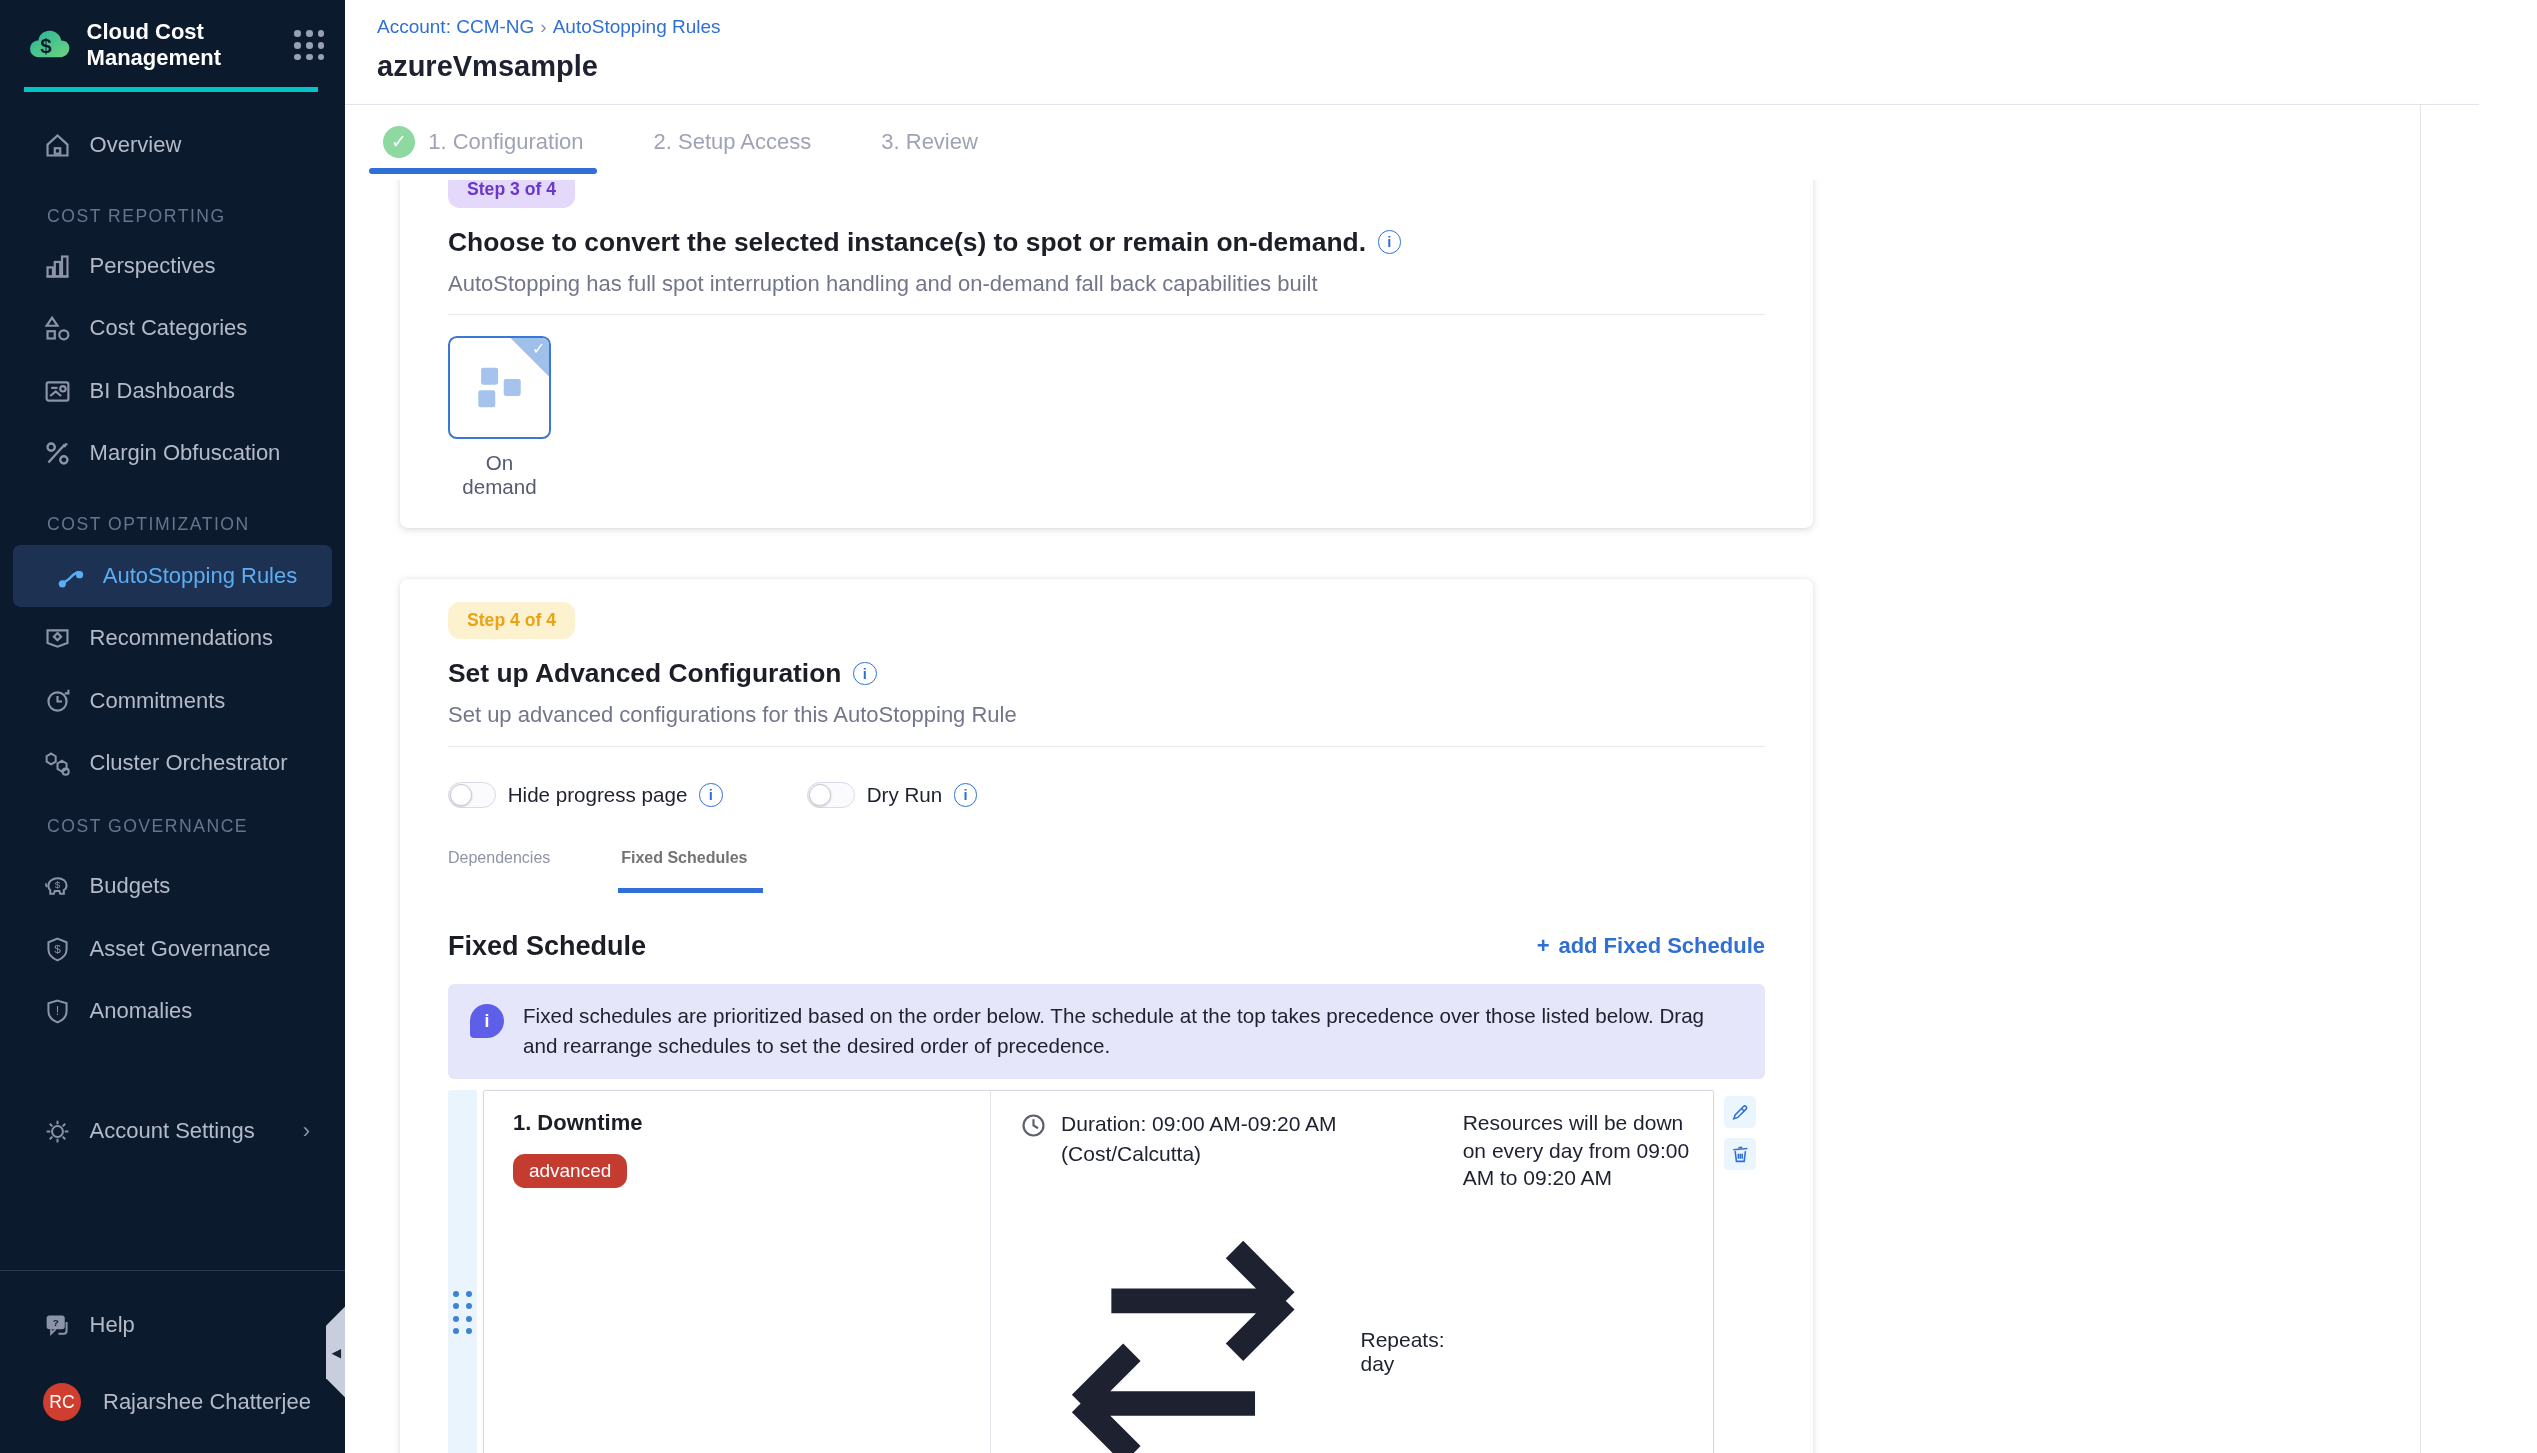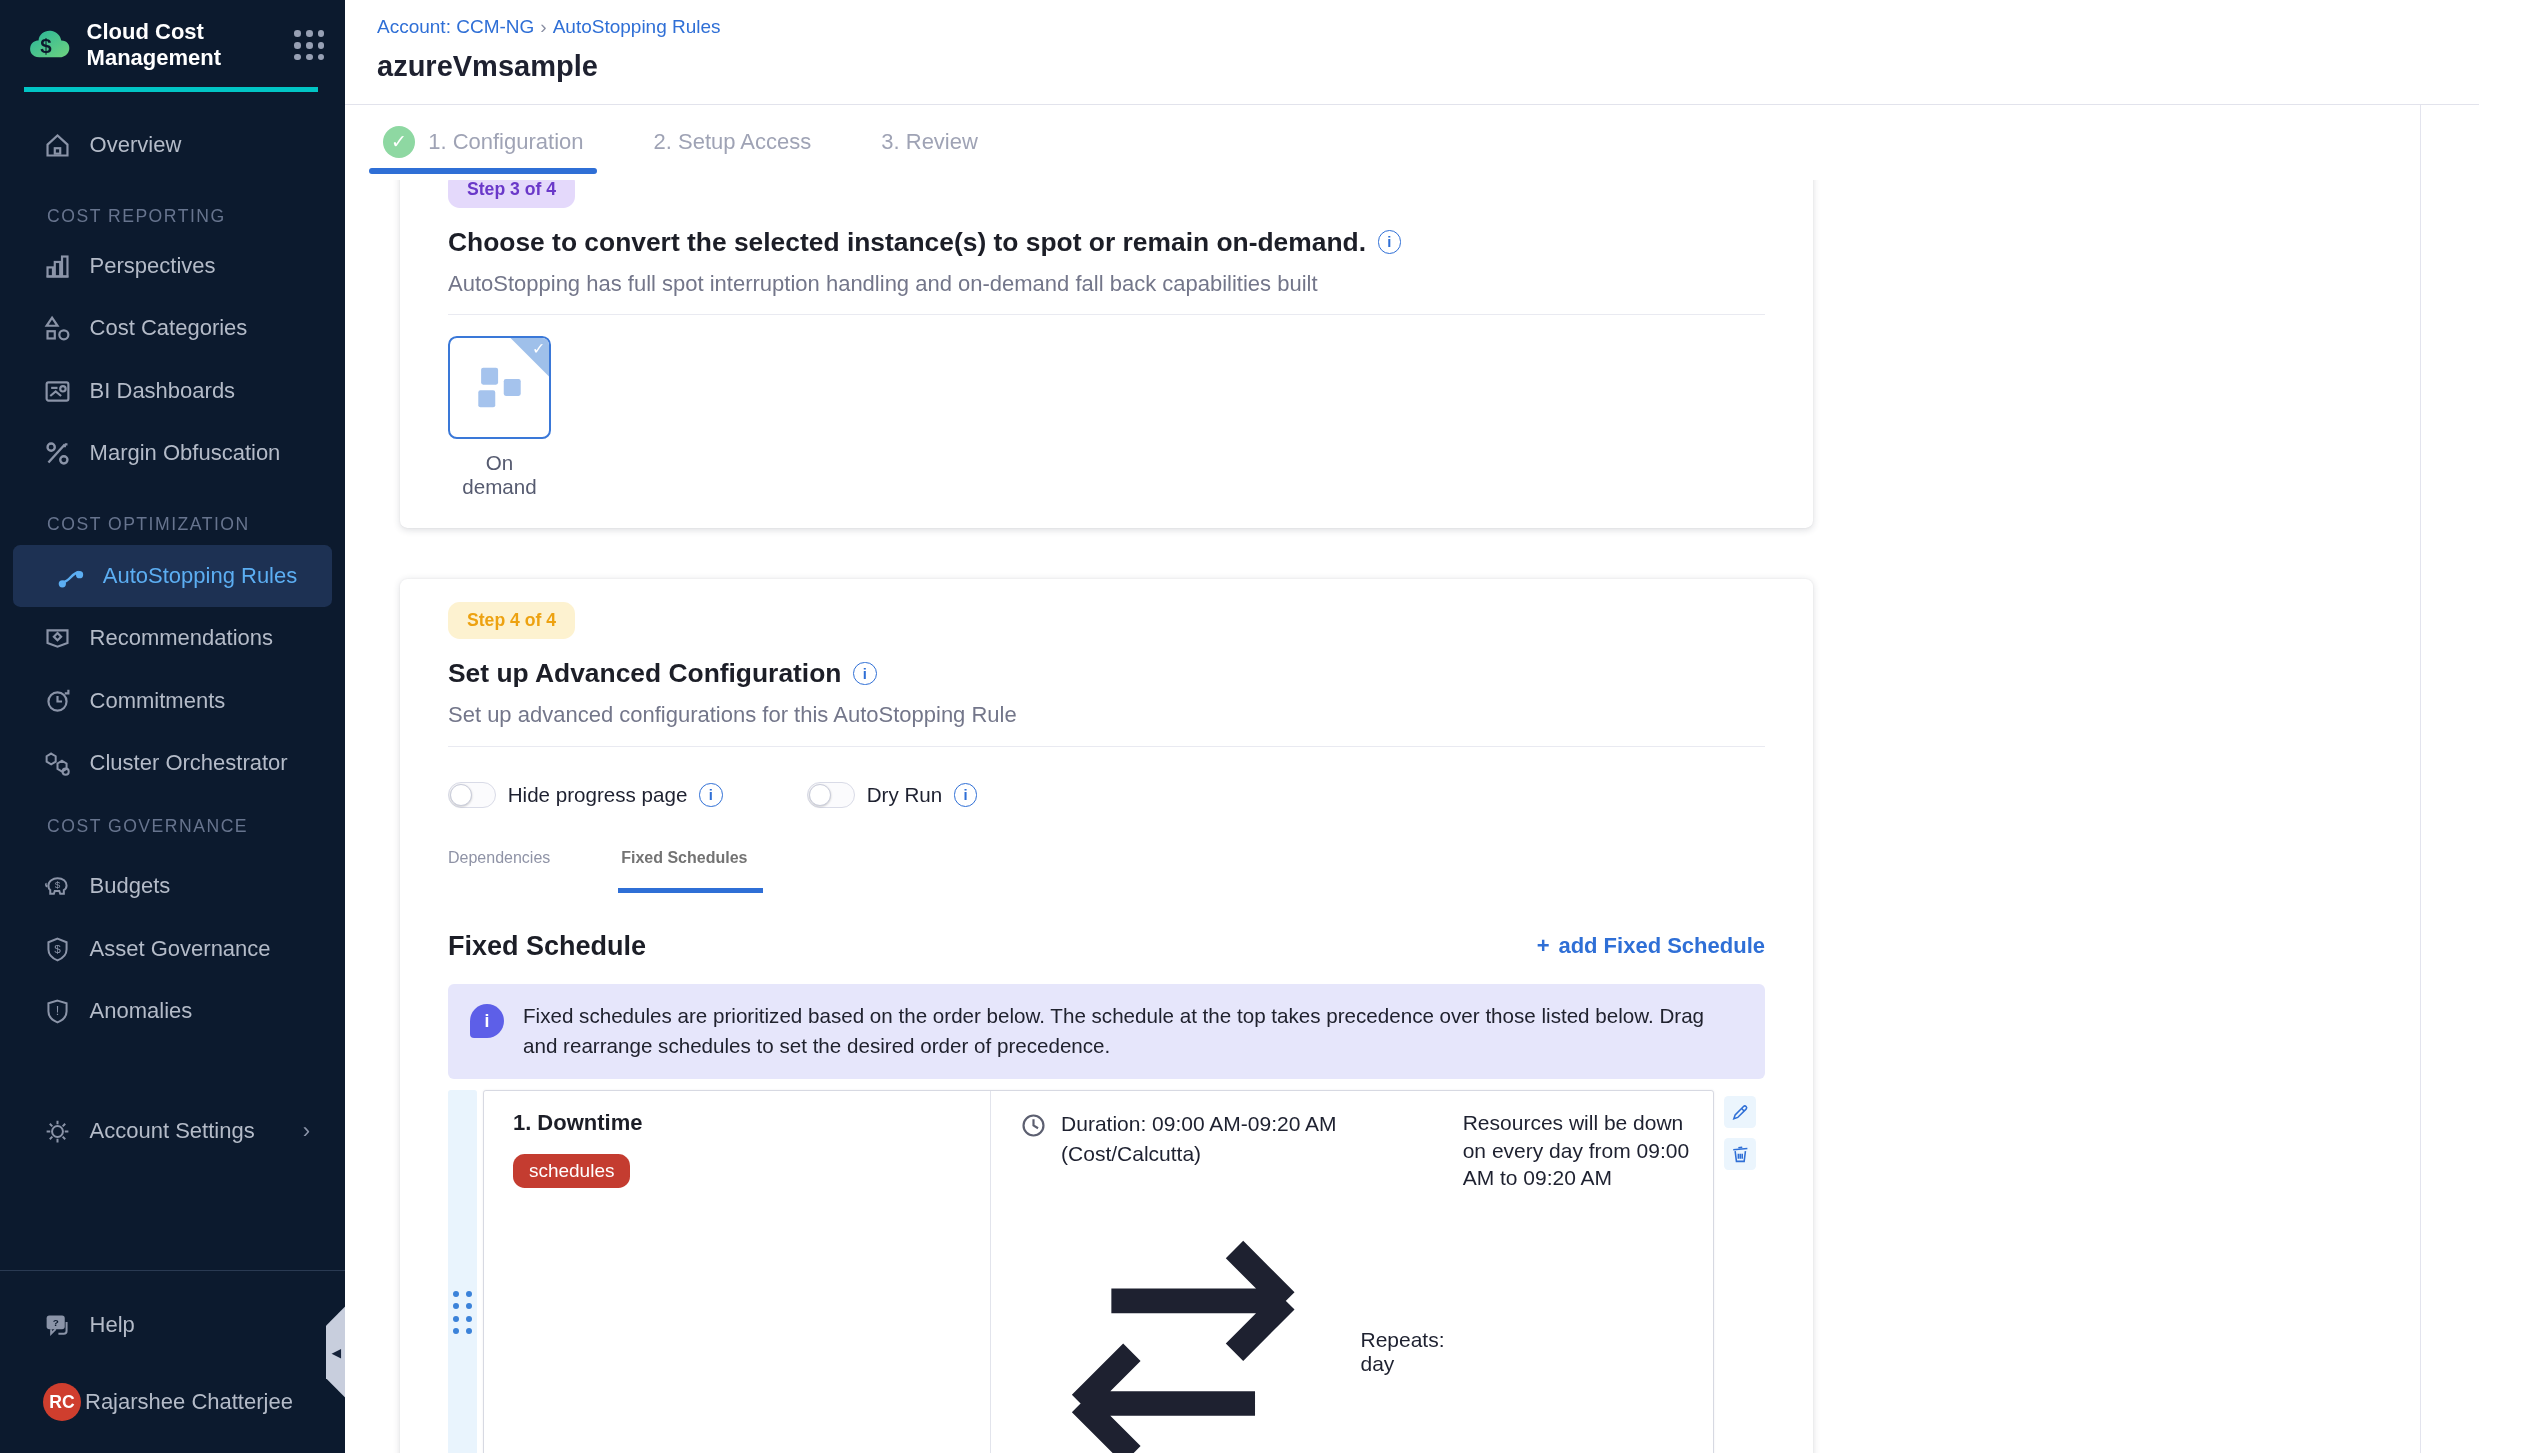--- a/index.html
+++ b/index.html
@@ -17,22 +17,22 @@
   .sb-rule { position:absolute; top:87px; left:23.5px; width:294px; height:5.1px; background:var(--teal,#01c5c5); }
 
   .srow { position:absolute; left:0; width:339px; height:62px; display:flex; align-items:center;
           padding-left:43px; font-size:22px; color:#b4bbc8; cursor:pointer; }
   .srow .nicon { width:29px; height:29px; margin-right:17.6px; flex:none; color:#8b94a8; }
   .srow.active { left:13.2px; width:319px; background:#1d3153; border-radius:7.3px; color:var(--sidebar-active,#5caef2); }
   .srow.active .nicon { color:var(--sidebar-active,#5caef2); }
   .slabel { position:absolute; left:47px; font-size:17.6px; letter-spacing:1.5px; color:#67748e; }
   .sb-divider { position:absolute; top:1270px; left:0; width:345px; border-top:1.5px solid #2a3a52; }
   .chev-right { margin-left:auto; margin-right:29px; font-size:22px; color:#8b94a8; }
-  .avatar { width:38px; height:38px; border-radius:50%; background:#cf3e2e; color:#fff; font-weight:bold;
-            font-size:17.6px; display:flex; align-items:center; justify-content:center; margin-right:4px; flex:none; }
+  .avatar { width:38px; height:38px; border-radius:50%; background:#cf3e2e; color:#fff; font-weight:normal;
+            font-size:17.6px; display:flex; align-items:center; justify-content:center; margin-right:22px; flex:none; }
   .collapse-handle { position:absolute; left:326px; top:1305px; width:20.6px; height:94px; background:#c8cedd;
             clip-path:polygon(100% 0,100% 100%,0 78%,0 22%); display:flex; align-items:center; justify-content:center;
             color:#16233a; font-size:12.5px; cursor:pointer; }
 
   
   .main { position:absolute; left:345px; top:0; width:2134px; height:1454px; background:#fff; }
   .right-line { position:absolute; right:58px; top:105px; bottom:0; border-left:1.5px solid #e3e4ee; }
 
   .pg-head { position:absolute; top:0; left:0; right:0; height:105px; border-bottom:1.5px solid #e2e3ec;
              padding:16px 0 0 32px; background:#fff; }
@@ -402,21 +402,21 @@
                 <i></i>
                 <i></i>
                 <i></i>
                 <i></i>
                 <i></i>
             </div>
           </div>
           <div class="row-card">
             <div class="rc-name">
               <div class="nm">1. Downtime</div>
-              <span class="pill" data-type="downtime">schedules</span>
+              <span class="pill" data-type="downtime">advanced</span>
             </div>
             <div class="rc-details">
               <div class="dline">
                 <svg class="dicon" viewBox="0 0 32 32" fill="none" stroke="currentColor" stroke-width="2.4">
                     <circle cx="16" cy="16" r="11"></circle>
                     <path d="M16 9 V16 L21 19"></path>
                   </svg>
                 <div class="dtext">
                   <div>Duration: 09:00 AM-09:20 AM</div>
                   <div>(Cost/Calcutta)</div>

